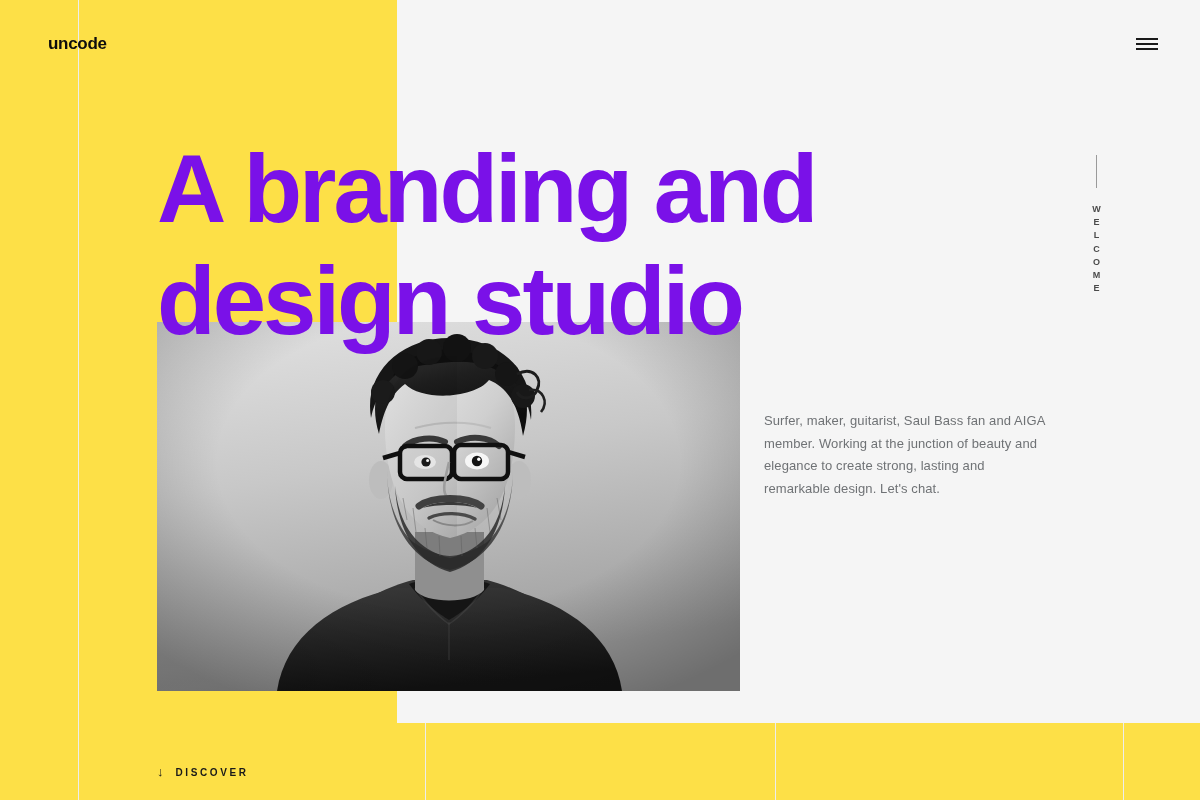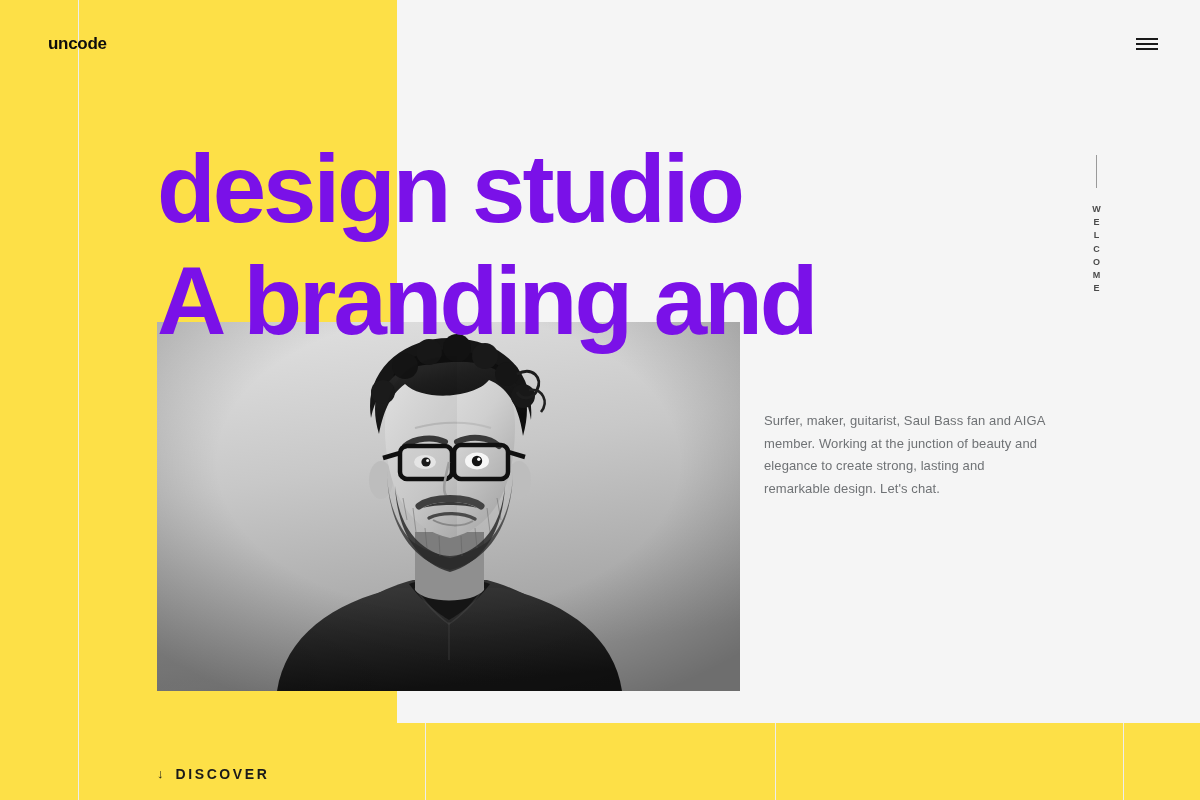--- a/index.html
+++ b/index.html
@@ -134,21 +134,21 @@
     cursor:pointer;
     z-index:25;
   }
   .discover .arrow {
     font-size:13px;
     color:#1a1a1a;
     line-height:1;
     transform:translateY(-1px);
   }
   .discover .dlabel {
-    font-size:14px;
+    font-size:10px;
     font-weight:700;
     letter-spacing:2.6px;
     color:#1a1a1a;
   }
 </style>
 </head>
 <body>
 
 <div id="page">
 
@@ -276,22 +276,22 @@
           <path d="M340 176 L344 198"></path>
       </g>
 
       <path d="M228 104 C228 150 241 205 293 216 C300 214 300 214 300 214 L300 34 C252 34 228 58 228 104 Z" fill="#000" opacity="0.05"></path>
 
       <rect x="0" y="0" width="583" height="369" fill="url(#vig)"></rect>
     </svg>
   </div>
 
   <h1 class="headline">
+    <span class="hl-line">A branding and</span>
     <span class="hl-line">design studio</span>
-    <span class="hl-line">A branding and</span>
   </h1>
 
   <p class="intro">Surfer, maker, guitarist, Saul Bass fan and AIGA member. Working at the junction of beauty and elegance to create strong, lasting and remarkable design. Let's chat.</p>
 
   <div class="welcome-rail">
     <div class="rail-line"></div>
     <div class="rail-text">WELCOME</div>
   </div>
 
   <div class="discover">

